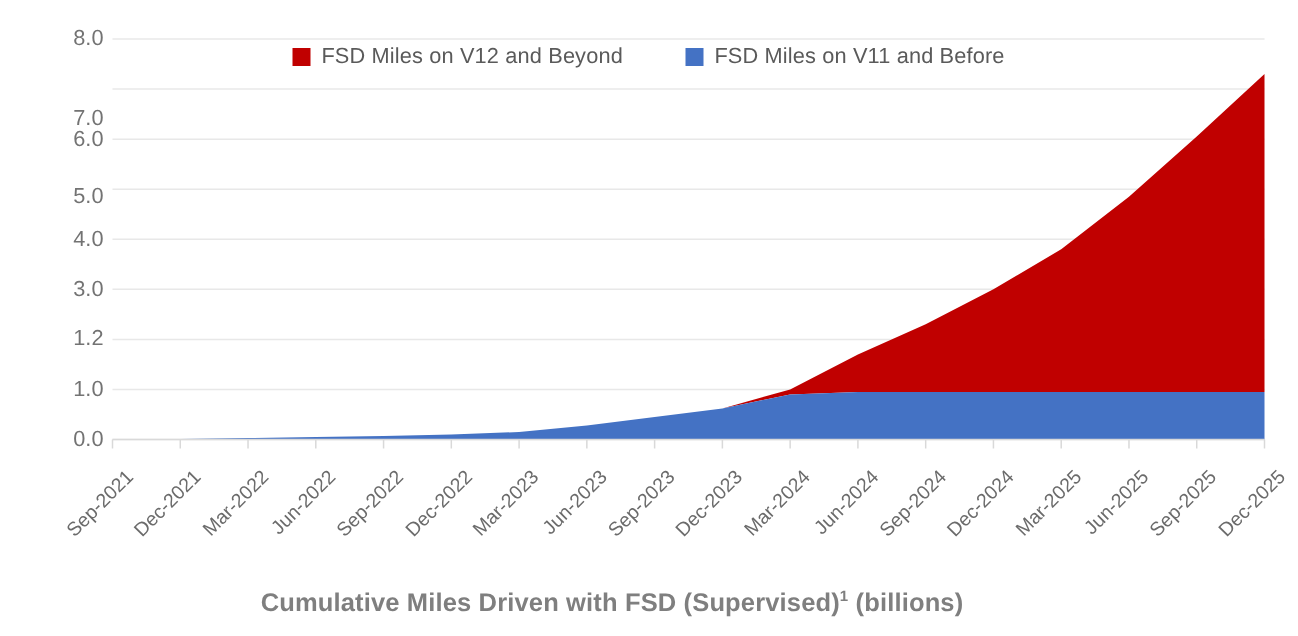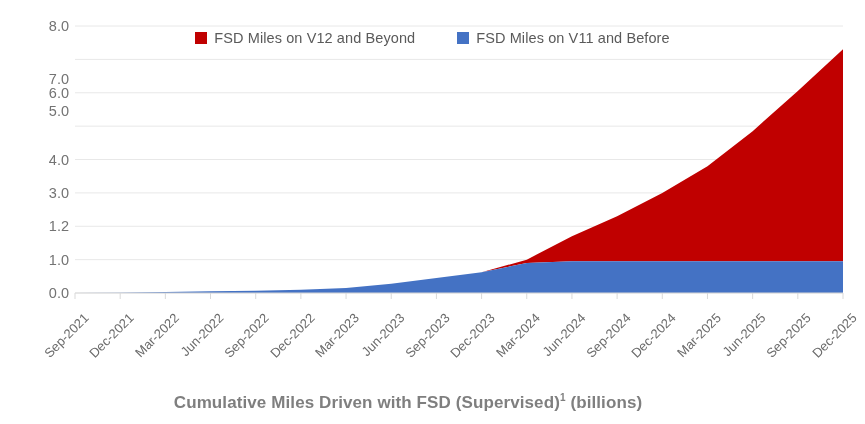--- a/index.html
+++ b/index.html
@@ -145,21 +145,21 @@
         <line x1="843" x2="843" y1="293" y2="299" stroke="#D9D9D9" stroke-width="1"></line>
       </g>
   </svg>
 
   <div id="yticks">
       <div class="ytick" style="left: 17px; top: 293px;">0.0</div>
       <div class="ytick" style="left: 17px; top: 259.625px;">1.0</div>
       <div class="ytick" style="left: 17px; top: 226.25px;">1.2</div>
       <div class="ytick" style="left: 17px; top: 192.875px;">3.0</div>
       <div class="ytick" style="left: 17px; top: 159.5px;">4.0</div>
-      <div class="ytick" style="left: 17px; top: 111px;">5.0</div>
+      <div class="ytick" style="left: 17px; top: 131px;">5.0</div>
       <div class="ytick" style="left: 17px; top: 92.75px;">6.0</div>
       <div class="ytick" style="left: 17px; top: 59.375px; margin-top: 20px;">7.0</div>
       <div class="ytick" style="left: 17px; top: 26px;">8.0</div>
     </div>
 
   <div id="xticks">
       <div class="xtick-wrap" style="left: 86px; top: 308px;">
         <div class="xtick">Sep-2021</div>
       </div>
       <div class="xtick-wrap" style="left: 131.176px; top: 308px;">

